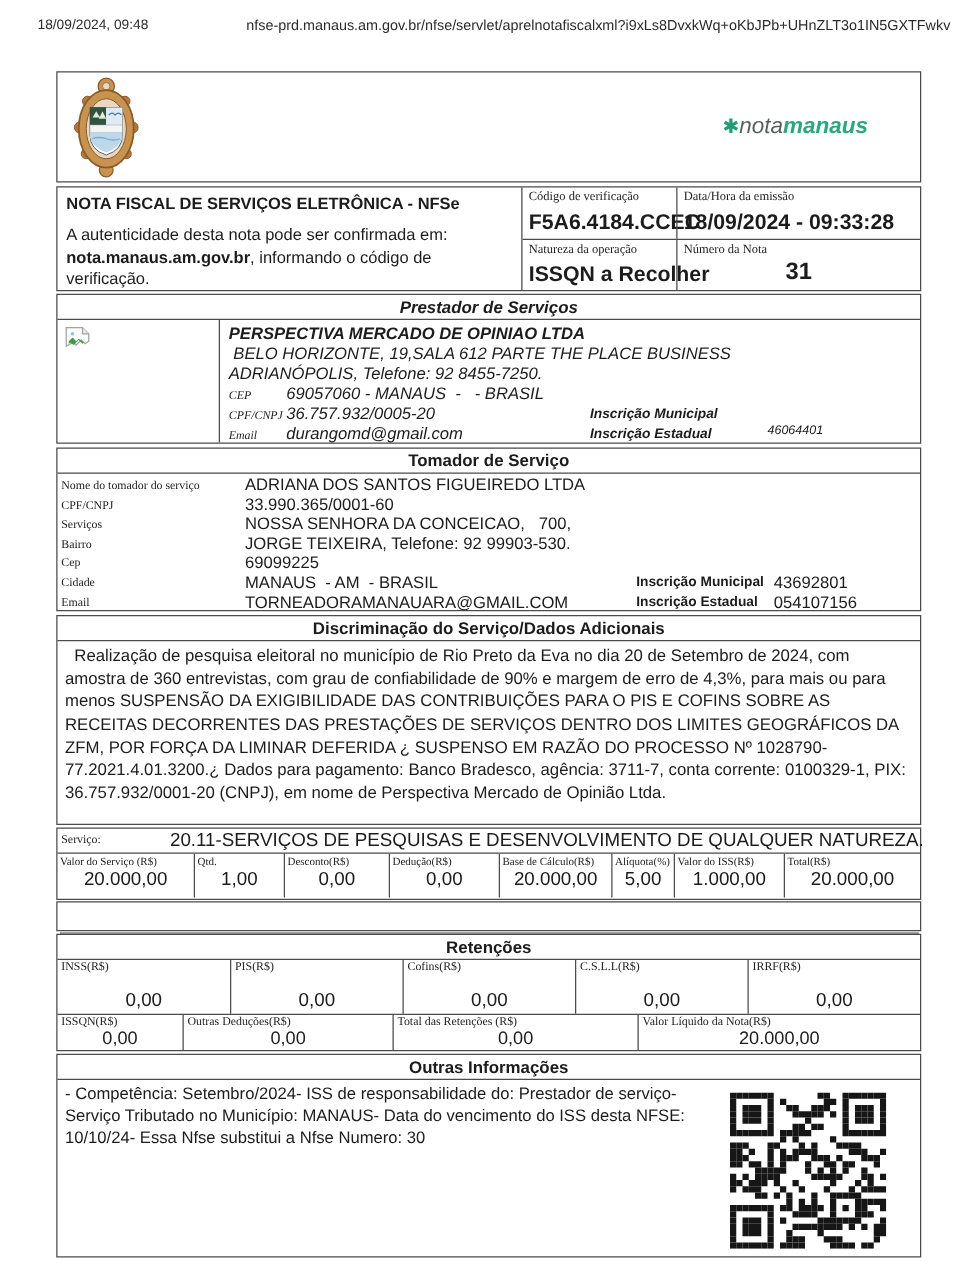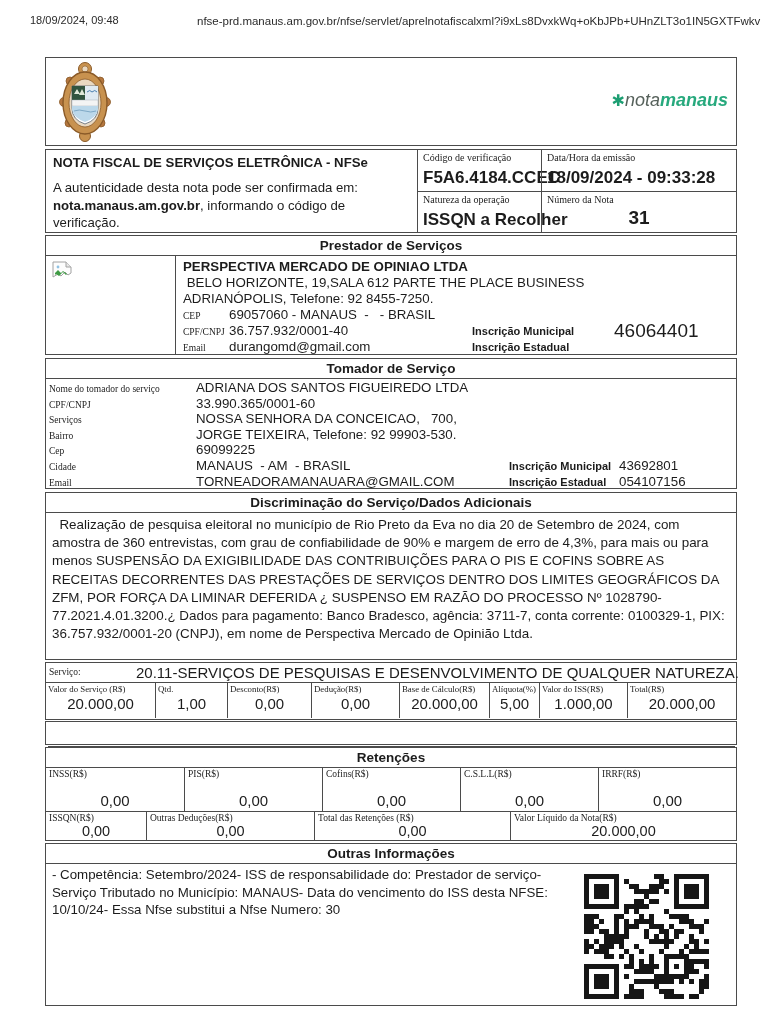--- a/index.html
+++ b/index.html
@@ -19,48 +19,48 @@
   .bar { height:20px; line-height:19px; border-bottom:1.4px solid #4b4b4b;
          text-align:center; font-weight:bold; font-size:13.5px; }
 
   
   .sec-header { top:57px; height:89px; display:flex; align-items:flex-start; padding:0 8px; }
   .coa { flex:0 0 54px; height:82px; margin:3px 0 0 4px; }
   .coa svg { width:100%; height:100%; }
   .hdr-center { flex:1; text-align:center; padding-top:9px; }
   .hdr-title { font-size:21px; letter-spacing:.4px; }
   .hdr-sub { font-size:15px; line-height:19px; max-width:445px; margin:2px auto 0; }
-  .brand { flex:0 0 150px; text-align:right; font-style:italic; font-size:18px; padding-top:32px; white-space:nowrap; }
+  .brand { flex:0 0 150px; text-align:left; font-style:italic; font-size:18px; padding-top:32px; white-space:nowrap; }
   .nm-ast { color:#1d9e72; font-style:normal; font-weight:bold; font-size:16px; }
   .nm-nota { color:#57625c; }
   .nm-manaus { color:#27a97d; font-weight:bold; }
 
   
   .sec-nfse { top:149px; height:84px; display:flex; }
   .nfse-left { width:372px; border-right:1.4px solid #4b4b4b; padding:5px 7px; }
   .nfse-title { font-weight:bold; font-size:13.2px; }
   .nfse-text { margin-top:9px; font-size:13.2px; line-height:17.5px; }
   .nfse-grid { flex:1; display:grid; grid-template-columns:123px 1fr; grid-template-rows:1fr 1fr; }
   .ncell { padding:2px 5px; position:relative; }
   .ncell.c2 { border-left:1.4px solid #4b4b4b; }
   .ncell.r2 { border-top:1.4px solid #4b4b4b; }
   .mini { font-family:"Liberation Serif","DejaVu Serif",serif; font-size:10px; color:#222; }
   .nval { font-weight:bold; font-size:17px; margin-top:5px; white-space:nowrap; }
   .nval.num { font-size:19px; text-align:center; margin-top:2px; }
 
   
-  .sec-provider { top:235px; height:120px; }
+  .sec-provider { top:235px; height:120px;font-style:italic; }
   .prov-body { display:flex; height:98px; }
   .logo-cell { flex:0 0 130px; border-right:1.4px solid #4b4b4b; padding:5px; }
   .prov-details { flex:1; padding:3px 7px 0; font-size:13.3px; position:relative; }
   .p-line { height:16px; line-height:16px; position:relative; white-space:pre; }
   .p-name { font-weight:bold; }
   .mini-label { display:inline-block; width:46px; font-family:"Liberation Serif","DejaVu Serif",serif; font-size:9.5px; color:#222; }
   .insc-label { position:absolute; left:289px; top:0; font-size:11px; font-weight:bold; }
-  .insc-val { position:absolute; left:431px; top:0; font-size:19px; }
+  .insc-val { position:absolute; left:431px; top:14px; font-size:10px; }
 
   
   .sec-customer { top:358px; height:131px; }
   .cust-rows { padding-top:1px; }
   .c-row { position:relative; height:15.6px; line-height:15.6px; font-size:13.3px; white-space:pre; }
   .c-label { position:absolute; left:3px; top:2px; font-family:"Liberation Serif","DejaVu Serif",serif; font-size:9.5px; color:#222; }
   .c-value { position:absolute; left:150px; top:0; }
   .c-xlabel { position:absolute; left:463px; top:1px; font-weight:bold; font-size:11px; }
   .c-xvalue { position:absolute; left:573px; top:0; }
 
@@ -170,21 +170,21 @@
           <path d="M15 1 v5 h5" fill="#e8e8e8" stroke="#a2a2a2" stroke-width="1"></path>
           <circle cx="7" cy="6" r="1.4" fill="#8fc1e3"></circle>
           <path d="M4 12 l3 -3 3 3 2 -2 4 3 -1 1 -3 -3 -4 4 -3 -2 -1 1 z" fill="#3f9b44"></path>
         </svg>
       </div>
       <div class="prov-details">
         <div class="p-line p-name">PERSPECTIVA MERCADO DE OPINIAO LTDA</div>
         <div class="p-line"> BELO HORIZONTE, 19,SALA 612 PARTE THE PLACE BUSINESS</div>
         <div class="p-line">ADRIANÓPOLIS, Telefone: 92 8455-7250.</div>
         <div class="p-line"><span class="mini-label">CEP</span><span>69057060 - MANAUS  -   - BRASIL</span></div>
-        <div class="p-line"><span class="mini-label">CPF/CNPJ</span><span>36.757.932/0001-40</span><span class="insc-label">Inscrição Municipal</span><span class="insc-val">46064401</span></div>
+        <div class="p-line"><span class="mini-label">CPF/CNPJ</span><span>36.757.932/0005-20</span><span class="insc-label">Inscrição Municipal</span><span class="insc-val">46064401</span></div>
         <div class="p-line"><span class="mini-label">Email</span><span>durangomd@gmail.com</span><span class="insc-label">Inscrição Estadual</span><span class="insc-val"></span></div>
       </div>
     </div>
   </section>
 
   <section class="sec sec-customer">
     <div class="bar">Tomador de Serviço</div>
     <div class="cust-rows">
       <div class="c-row"><span class="c-label">Nome do tomador do serviço</span><span class="c-value">ADRIANA DOS SANTOS FIGUEIREDO LTDA</span></div>
       <div class="c-row"><span class="c-label">CPF/CNPJ</span><span class="c-value">33.990.365/0001-60</span></div>

